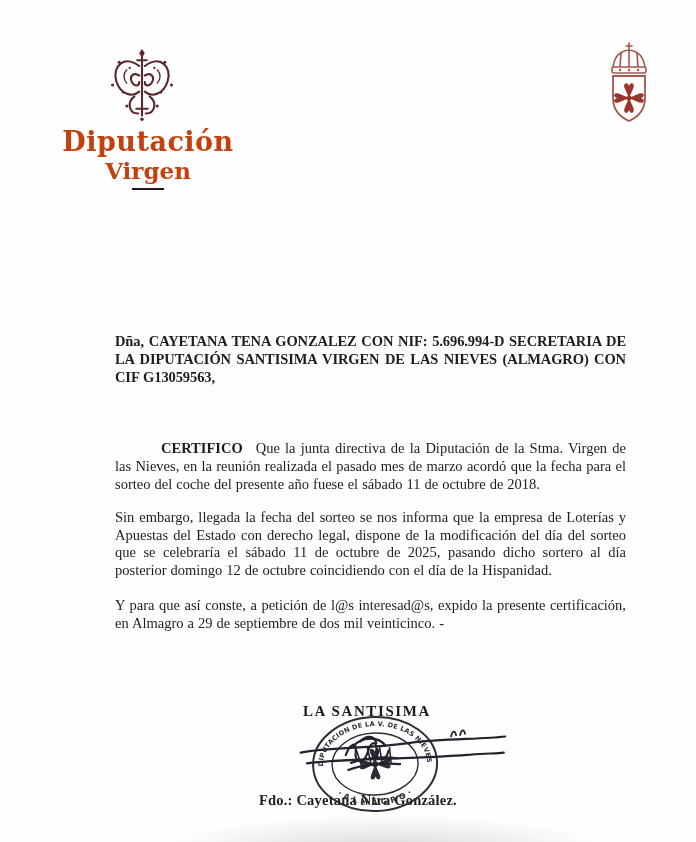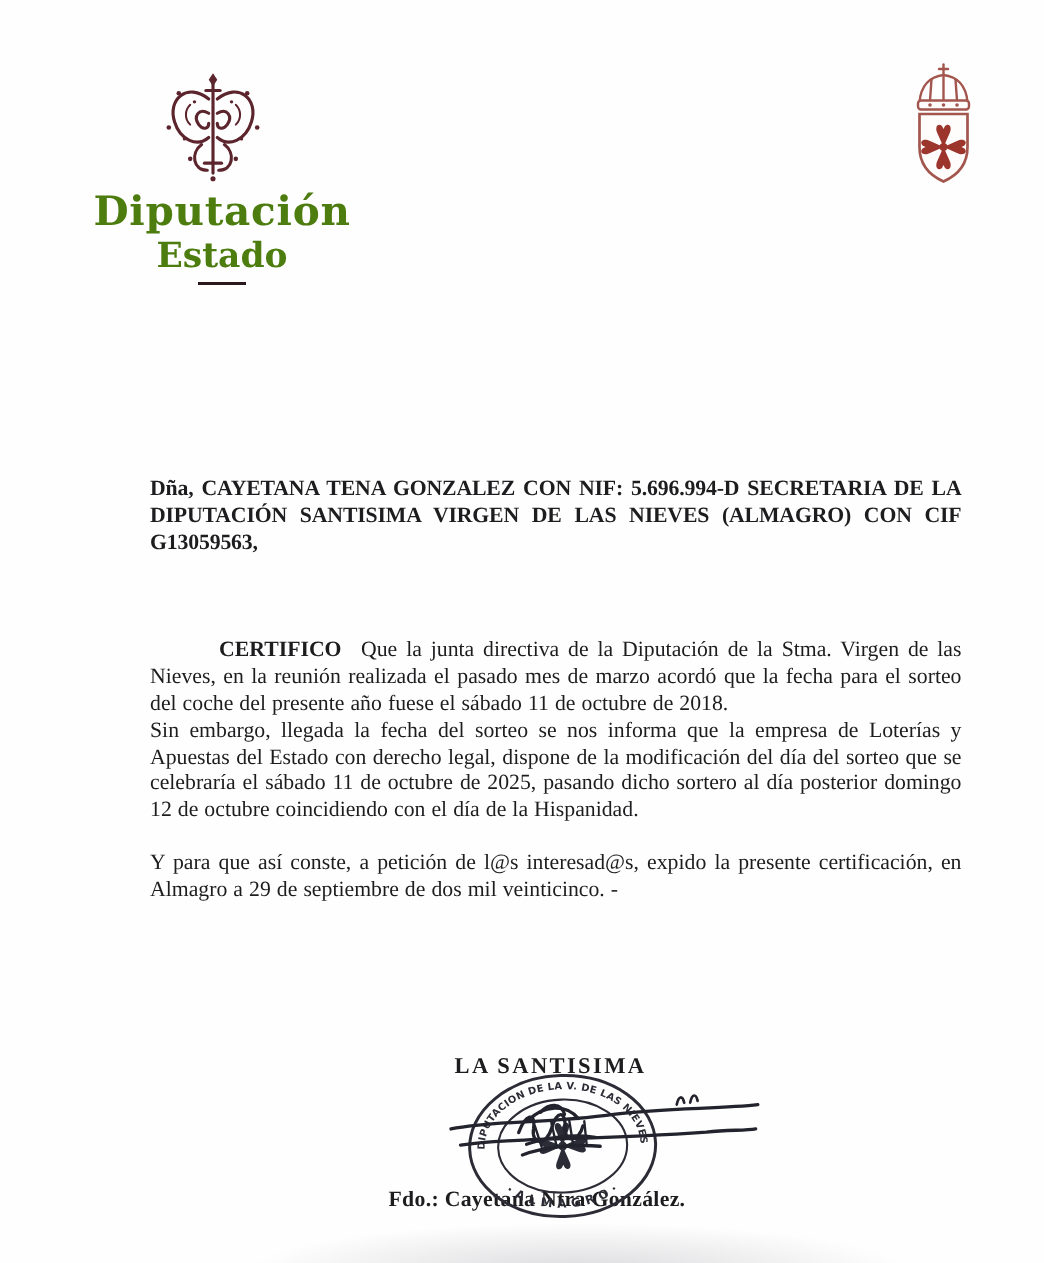--- a/index.html
+++ b/index.html
@@ -9,35 +9,35 @@
     background:#fefefe;
     font-family:"Liberation Serif","DejaVu Serif",serif;
     color:#1d1d1f;
     overflow:hidden;
     margin:0 auto;
   }
   
   .monogram{position:absolute;left:104px;top:46px;width:76px;height:78px;}
   .org-block{
     position:absolute;left:0;top:127px;width:296px;
-    text-align:center;color:#4d7c0f;
+    text-align:center;color:#c2410c;
     font-family:"DejaVu Serif","Liberation Serif",serif;font-weight:bold;
   }
   .org-line1{font-size:27px;line-height:30px;letter-spacing:0.5px;}
   .org-line2{font-size:26px;line-height:29px;letter-spacing:0.3px;white-space:nowrap;}
   .org-line3{font-size:23px;line-height:26px;margin-top:1px;}
   .org-underline{width:32px;height:2px;background:#2a181c;margin:4px auto 0;}
   .crest{position:absolute;left:594px;top:42px;width:70px;height:82px;}
   
   .doc-body{
     position:absolute;left:100px;top:318px;width:541px;
     font-size:14.5px;line-height:17.8px;text-align:justify;
     word-spacing:0.4px;
   }
-  .doc-body p{margin:0;}
+  .doc-body p{margin:15px;}
   .intro{font-weight:bold;margin-bottom:54px !important;letter-spacing:-0.1px;}
   .certify-first{text-indent:46px;}
   .certifico{font-weight:bold;text-decoration-thickness:1.5px;text-underline-offset:2px;}
   .certifico-gap{display:inline-block;width:13px;}
   .closing{margin-top:17px !important;}
   
   .sig-role{
     position:absolute;left:303px;top:703px;z-index:2;
     font-weight:bold;font-size:15px;letter-spacing:1.6px;white-space:nowrap;
   }
@@ -83,21 +83,21 @@
       <circle cx="40" cy="76" r="1.8"></circle>
       <circle cx="27" cy="22" r="1.2"></circle>
         <circle cx="53" cy="22" r="1.2"></circle>
       <circle cx="20" cy="48" r="1.2"></circle>
         <circle cx="60" cy="48" r="1.2"></circle>
     </g>
   </svg>
 
   <div class="org-block">
     <div class="org-line1">Diputación</div>
-    <div class="org-line3">Estado</div>
+    <div class="org-line3">Virgen</div>
     <div class="org-underline"></div>
   </div>
 
   <svg class="crest" viewBox="0 0 70 82">
     <g stroke="#a3564d" fill="none" stroke-width="1.6" stroke-linecap="round">
       <path d="M35 1 V7"></path>
         <path d="M32 4 H38"></path>
       <path d="M19 26 C20 15 26 9 35 8 C44 9 50 15 51 26"></path>
       <path d="M27 11 L26 25"></path>
         <path d="M35 8 L35 25"></path>

